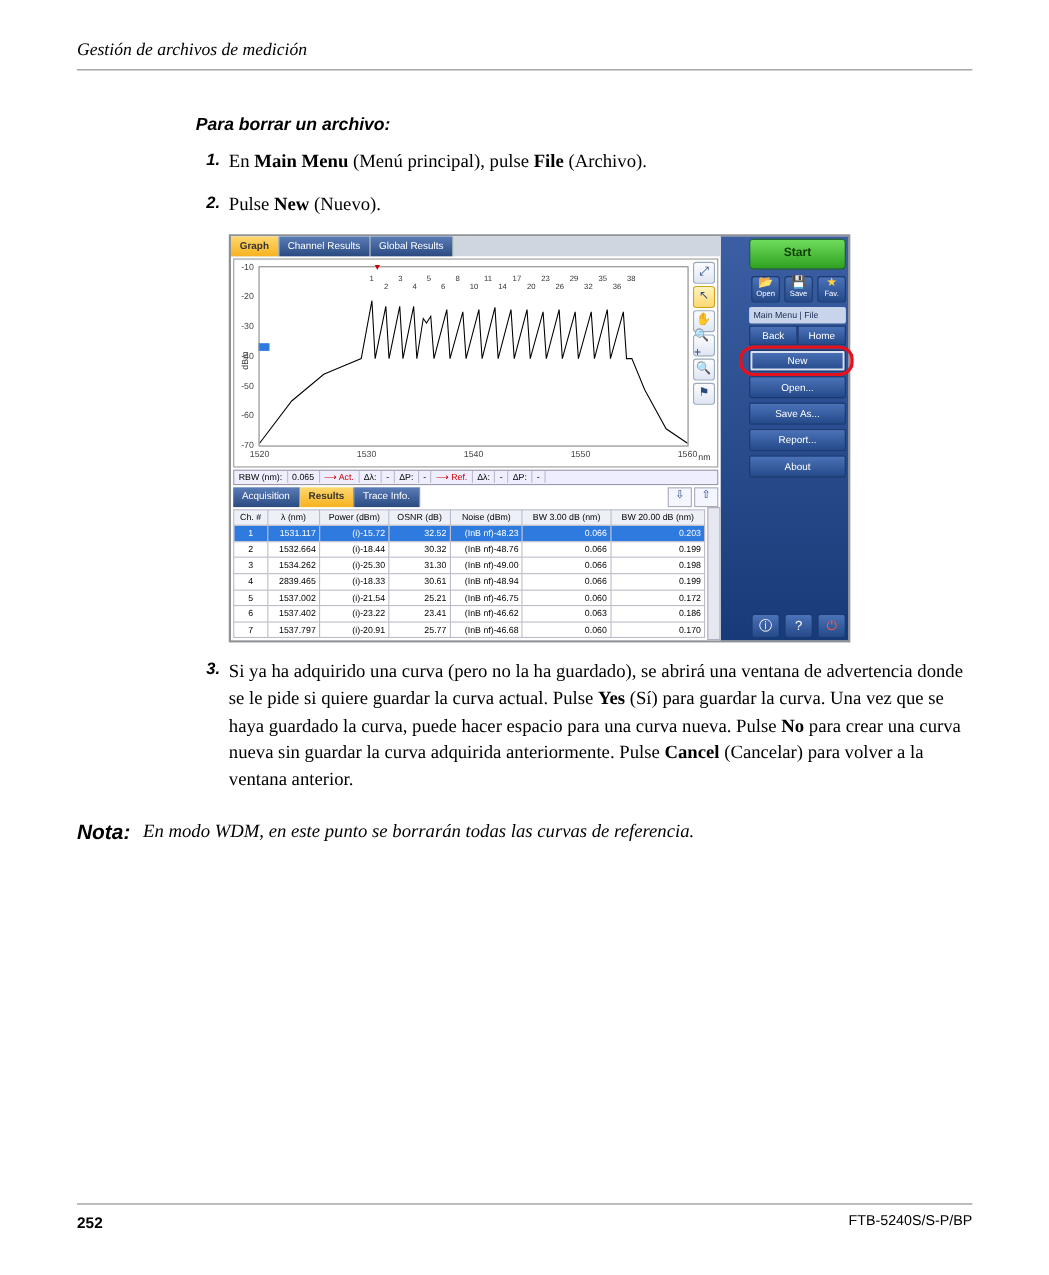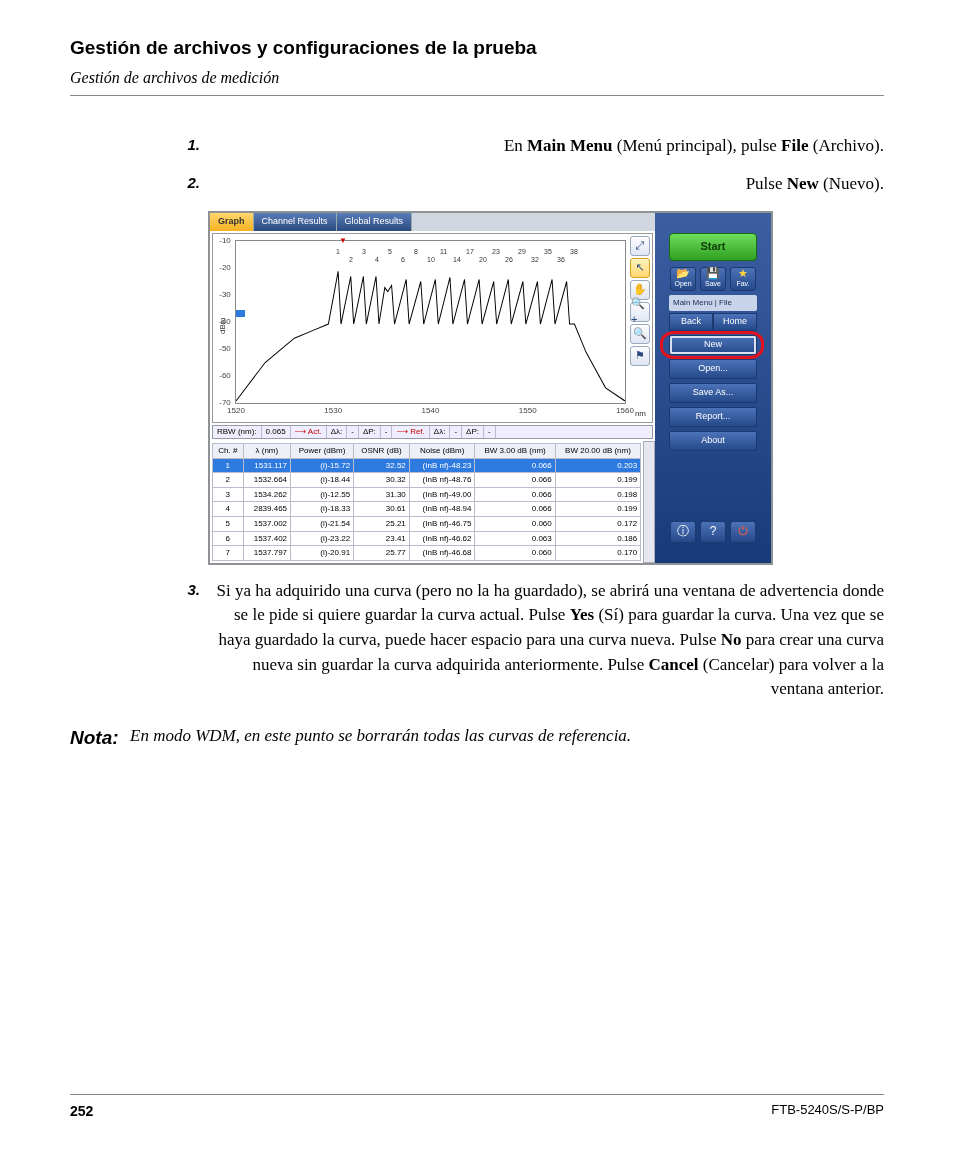--- a/index.html
+++ b/index.html
@@ -38,21 +38,21 @@
   .step .num {
     font-family: Verdana, Arial, sans-serif;
     font-weight: bold;
     font-style: italic;
     font-size: 15px;
     width: 30px;
     flex-shrink: 0;
     text-align: right;
     padding-right: 8px;
   }
-  .step .txt { flex: 1; text-align: right; }
+  .step .txt { flex: 1; }
   .step .txt b { font-weight: bold; }
   .note-row { display: flex; margin-top: 22px; }
   .note-label {
     font-family: Verdana, Arial, sans-serif;
     font-weight: bold;
     font-style: italic;
     font-size: 19px;
     width: 60px;
     flex-shrink: 0;
   }
@@ -169,24 +169,24 @@
     align-items: center;
     justify-content: center;
     font-size: 11px;
     color: #2a4a80;
   }
   .tool.sel { background: linear-gradient(#fff3c0,#ffd770); border-color: #d6a018; }
 
   .shot-right {
     width: 116px;
     background: linear-gradient(#3c5fa4,#173a78);
-    padding: 20px;
+    padding: 2px;
     display: flex;
     flex-direction: column;
-    align-items: center;
+    align-items: flex-end;
   }
   .start-btn {
     width: 88px;
     height: 28px;
     background: linear-gradient(#6fdc5c,#2fa020);
     border: 1px solid #1a6b10;
     border-radius: 4px;
     color: #0f3f06;
     font-weight: bold;
     display: flex;
@@ -280,25 +280,25 @@
   }
   .sys-btn.pwr { color: #ff5a3a; }
   .mark-a { position: absolute; top: 22px; left: 18px; width: 12px; height: 12px; border: 1px solid #889; background: #eef; font-size: 7px; display: flex; align-items: center; justify-content: center; }
   .mark-b { position: absolute; top: 22px; right: 28px; width: 12px; height: 12px; border: 1px solid #889; background: #eef; font-size: 7px; display: flex; align-items: center; justify-content: center; }
   .slider-a { position: absolute; left: 22px; top: 76px; width: 10px; height: 7px; background: #2e7adf; }
 </style>
 </head>
 <body>
 
 <div class="page">
-  <h1 class="title">Gestión de archivos y configuraciones de la prueba</h1>
   <div class="subtitle">Gestión de archivos de medición</div>
   <hr class="rule">
 
   <div class="content">
+    <h3 class="proc-title">Para borrar un archivo:</h3>
 
     <div class="step">
       <div class="num">1.</div>
       <div class="txt">
         <span>En </span><b>Main Menu</b><span> (Menú principal), pulse </span><b>File</b><span> (Archivo).</span>
       </div>
     </div>
 
     <div class="step">
       <div class="num">2.</div>
@@ -386,20 +386,27 @@
             <span>-</span>
             <span>ΔP:</span>
             <span>-</span>
             <span class="ref">⟶ Ref.</span>
             <span>Δλ:</span>
             <span>-</span>
             <span>ΔP:</span>
             <span>-</span>
           </div>
 
+          <div class="subtabs">
+            <div class="subtab">Acquisition</div>
+            <div class="subtab active">Results</div>
+            <div class="subtab">Trace Info.</div>
+            <div class="arrow-btn">⇩</div>
+            <div class="arrow-btn">⇧</div>
+          </div>
 
           <div style="display:flex">
             <table class="datatable">
               <thead>
                   <tr id="thead-row">
                     <th>Ch. #</th>
                     <th>λ (nm)</th>
                     <th>Power (dBm)</th>
                     <th>OSNR (dB)</th>
                     <th>Noise (dBm)</th>
@@ -422,21 +429,21 @@
                     <td>1532.664</td>
                     <td>(i)-18.44</td>
                     <td>30.32</td>
                     <td>(InB nf)-48.76</td>
                     <td>0.066</td>
                     <td>0.199</td>
                   </tr>
                   <tr>
                     <td class="ch">3</td>
                     <td>1534.262</td>
-                    <td>(i)-12.55</td>
+                    <td>(i)-25.30</td>
                     <td>31.30</td>
                     <td>(InB nf)-49.00</td>
                     <td>0.066</td>
                     <td>0.198</td>
                   </tr>
                   <tr>
                     <td class="ch">4</td>
                     <td>2839.465</td>
                     <td>(i)-18.33</td>
                     <td>30.61</td>

